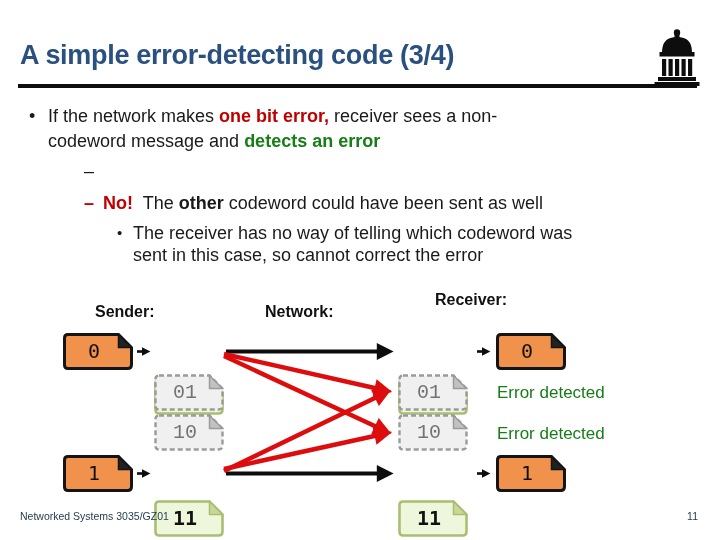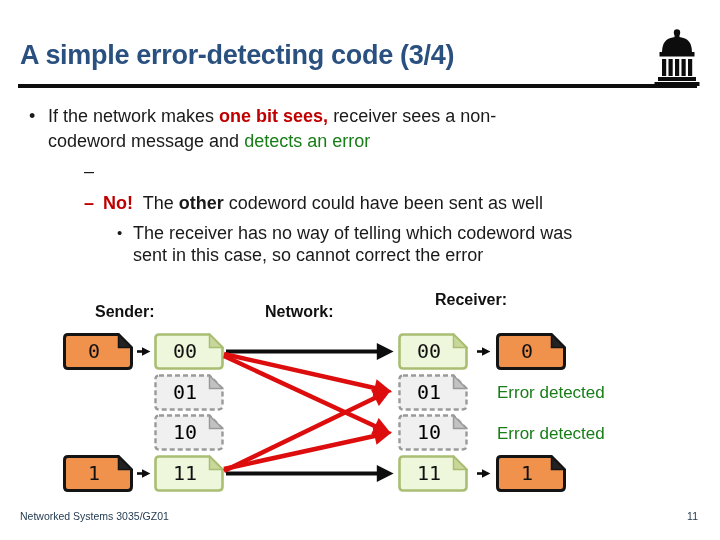--- a/index.html
+++ b/index.html
@@ -11,38 +11,38 @@
   .title{
     position:absolute;left:20px;top:40px;width:600px;
     font-size:27px;font-weight:bold;letter-spacing:-0.3px;color:#2A5080;
   }
   .title-rule{position:absolute;left:18px;top:84px;width:679px;height:3.5px;background:#0d0d0d;}
   .ucl-icon{position:absolute;left:652px;top:28px;}
   
   .tline{position:absolute;font-size:18px;color:#1a1a1a;white-space:pre;}
   .glyph{position:absolute;font-size:18px;color:#1a1a1a;}
   .red{color:#C00000;font-weight:bold;}
-  .green{color:#177D17;font-weight:normal;}
+  .green{color:#177D17;font-weight:bold;margin-top:45px;}
   .steel{color:#38678C;font-weight:bold;}
   .bold{font-weight:bold;}
   
   .col-label{position:absolute;font-size:16px;font-weight:bold;color:#111;}
   .pbox{position:absolute;width:70px;height:37px;}
   .pbox svg{position:absolute;left:0;top:0;}
   .pbox .lbl{
     position:absolute;left:0;top:0;width:62px;height:37px;line-height:37px;
     text-align:center;font-family:"DejaVu Sans Mono",monospace;font-size:20px;color:#111;
   }
   .pbox.orange .main{fill:#F0914C;stroke:#141414;stroke-width:3;}
   .pbox.orange .fold{fill:#222;stroke:#141414;stroke-width:1.5;}
   .pbox.green  .main{fill:#EEF7DB;stroke:#A9BE72;stroke-width:2.6;}
   .pbox.green  .fold{fill:#C9D89A;stroke:#A9BE72;stroke-width:1.5;}
   .pbox.gray   .main{fill:#F0F0F0;stroke:#9A9A9A;stroke-width:2.4;stroke-dasharray:5 3;}
   .pbox.gray   .fold{fill:#C2C2C2;stroke:#9A9A9A;stroke-width:1.5;}
-  .pbox.gray   .lbl{color:#000000;}
+  .pbox.gray   .lbl{color:#737373;font-family:Liberation Mono, monospace;}
   .error-label{position:absolute;left:497px;font-size:17px;font-weight:normal;color:#177D17;}
   .overlay{position:absolute;left:0;top:0;pointer-events:none;}
   .overlay .blk{stroke:#0d0d0d;stroke-width:4;}
   .overlay .redln{stroke:#DD0D0D;stroke-width:4.5;}
   .overlay .sm{stroke:#0d0d0d;stroke-width:2.6;}
   
   .footer-left{position:absolute;left:20px;top:510px;font-size:10.5px;color:#253C52;}
   .footer-right{position:absolute;right:22px;top:510px;font-size:10.5px;color:#253C52;}
 </style>
 </head>
@@ -62,21 +62,21 @@
       <rect x="23" y="31" width="4.2" height="17"></rect>
       <rect x="29.5" y="31" width="4.2" height="17"></rect>
       <rect x="36" y="31" width="4.2" height="17"></rect>
       <rect x="6" y="49" width="38" height="4"></rect>
       <rect x="2.5" y="54" width="45" height="4"></rect>
     </g>
   </svg>
   <div class="title-rule"></div>
 
   <span class="glyph" style="left:29px;top:106px;">•</span>
-  <div class="tline" style="left:48px;top:106px;"><span>If the network makes </span><span class="red">one bit sees,</span><span> receiver sees a non-</span></div>
+  <div class="tline" style="left:48px;top:106px;"><span>If the network makes </span><span class="red">one bit error,</span><span> receiver sees a non-</span></div>
   <div class="tline" style="left:48px;top:131px;"><span>codeword message and </span><span class="green">detects an error</span></div>
 
   <span class="glyph" style="left:84px;top:161px;">–</span>
 
   <span class="glyph red" style="left:84px;top:193px;">–</span>
   <div class="tline" style="left:103px;top:193px;"><span class="red">No!</span><span>  The </span><span class="bold">other</span><span> codeword could have been sent as well</span></div>
 
   <span class="glyph" style="left:117px;top:224px;font-size:15px;">•</span>
   <div class="tline" style="left:133px;top:223px;"><span>The receiver has no way of telling which codeword was</span></div>
   <div class="tline" style="left:133px;top:245px;"><span>sent in this case, so cannot correct the error</span></div>

